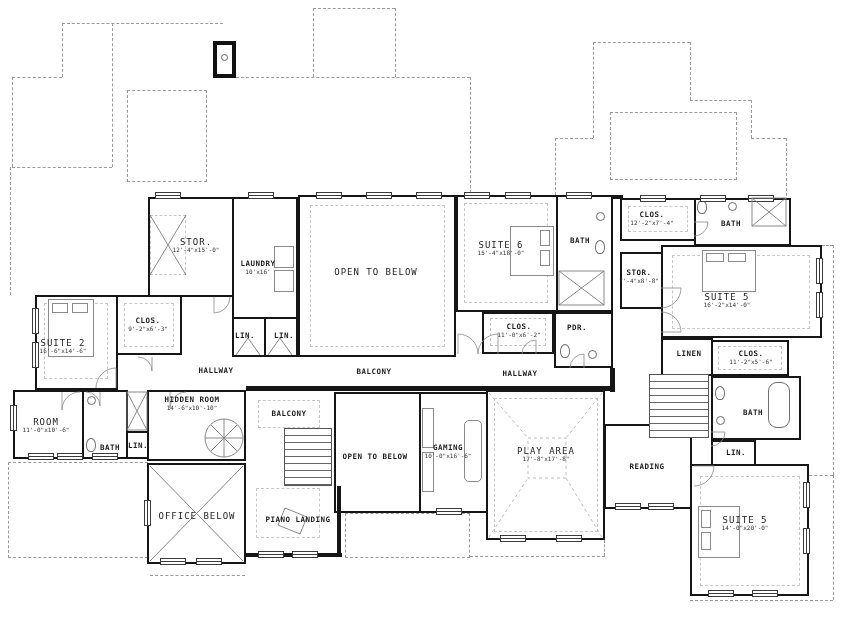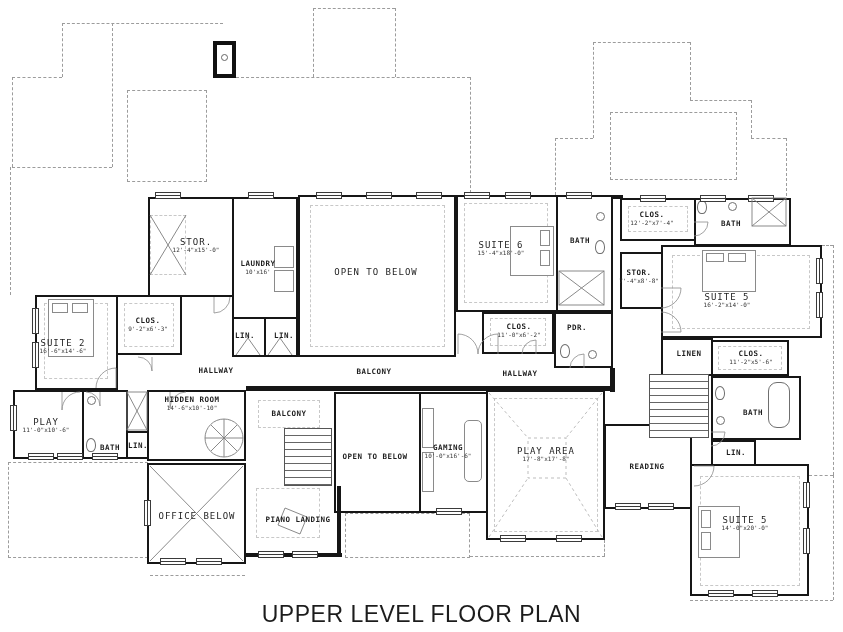--- a/index.html
+++ b/index.html
@@ -310,21 +310,21 @@
     <span class="sm">LIN.</span>
   </div>
   <div class="lbl" style="left:647px;top:467px">
     <span class="sm">READING</span>
   </div>
   <div class="lbl" style="left:745px;top:524px">
     <span class="nm">SUITE 5</span>
     <span class="dm">14'-0"x20'-0"</span>
   </div>
   <div class="lbl" style="left:46px;top:426px">
-    <span class="nm">PLAY</span>
+    <span class="nm">ROOM</span>
     <span class="dm">11'-0"x10'-6"</span>
   </div>
   <div class="lbl" style="left:110px;top:448px">
     <span class="sm">BATH</span>
   </div>
   <div class="lbl" style="left:138px;top:446px">
     <span class="sm">LIN.</span>
   </div>
   <div class="lbl" style="left:192px;top:404px">
     <span class="sm">HIDDEN ROOM</span>
@@ -344,14 +344,13 @@
     <span class="nm">PLAY AREA</span>
     <span class="dm">17'-8"x17'-8"</span>
   </div>
   <div class="lbl" style="left:298px;top:520px">
     <span class="sm">PIANO LANDING</span>
   </div>
   <div class="lbl" style="left:197px;top:516px">
     <span class="nm">OFFICE BELOW</span>
   </div>
 
-  <div class="title">UPPER LEVEL FLOOR PLAN</div>
 </div>
 
 </body></html>

